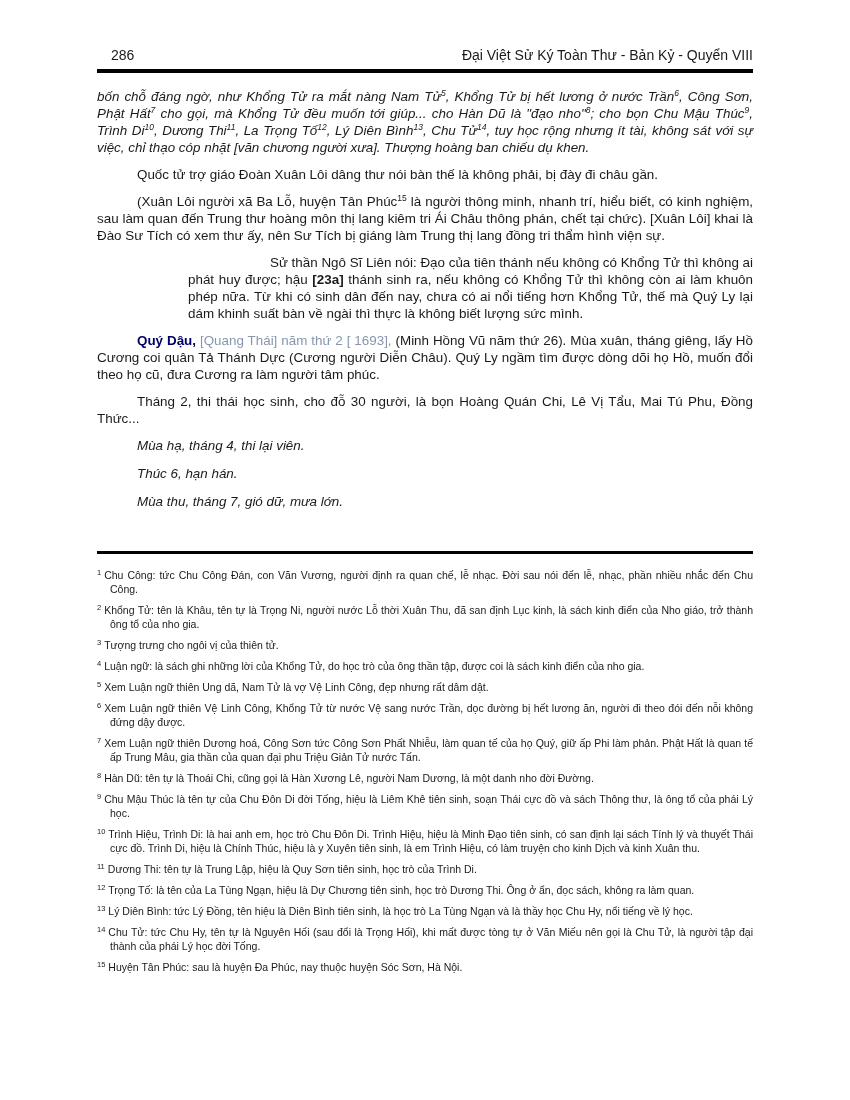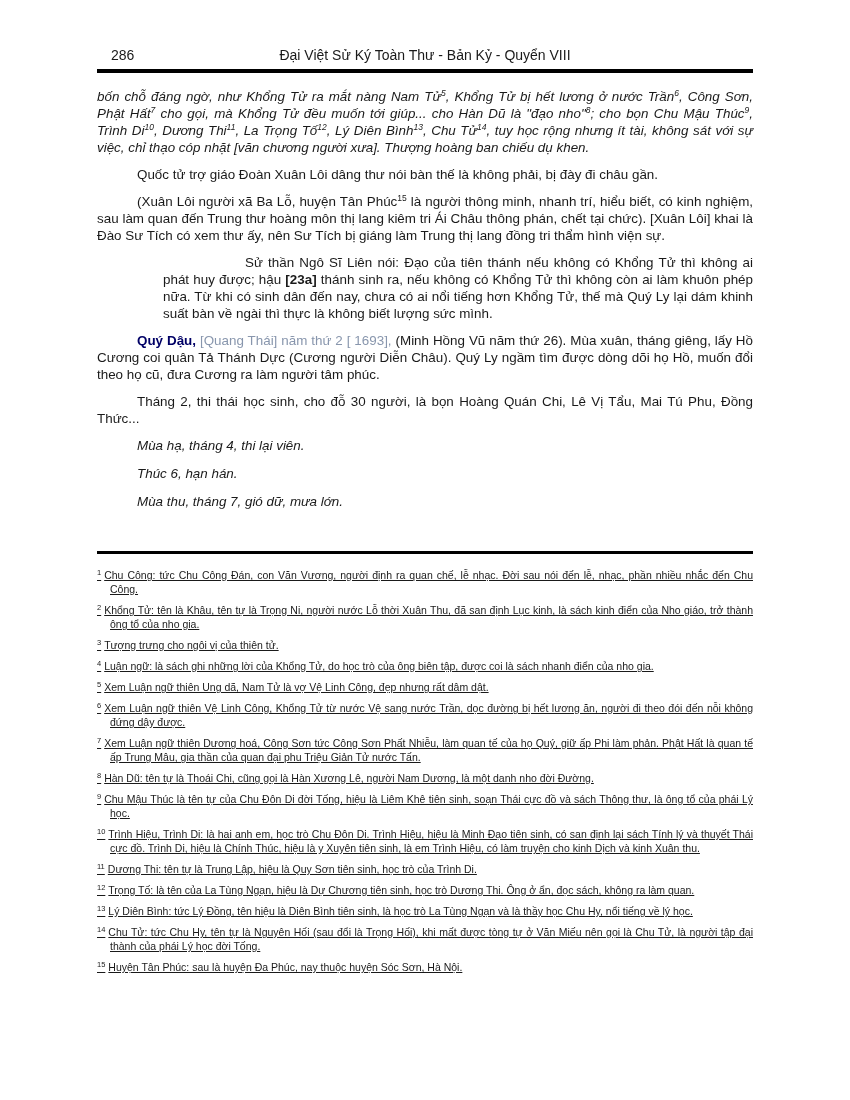--- a/index.html
+++ b/index.html
@@ -14,44 +14,44 @@
     position:relative;
     width:850px;height:1100px;
     background:#ffffff;
     font-family:"Liberation Sans","DejaVu Sans",sans-serif;
     color:var(--text);
     overflow:hidden;
   }
   
   .header{
     position:absolute;top:46px;left:97px;right:97px;height:18px;
-    font-size:14px;line-height:18px;text-align:center;
+    font-size:14px;line-height:18px;text-align:right;
   }
   .pagenum{position:absolute;left:14px;top:0;}
   .header-rule{
     position:absolute;top:69px;left:97px;right:97px;height:4px;
     background:var(--rule);
   }
   
   .content{
     position:absolute;top:88px;left:97px;right:97px;
     font-size:13.4px;line-height:17px;text-align:justify;
   }
   .para{margin:0 0 10px 0;text-indent:40px;}
   .para.no-indent{text-indent:0;font-style:italic;}
   .para.single{margin-bottom:11px;font-style:italic;}
-  .commentary{margin-left:66px;text-indent:82px;}
+  .commentary{margin-left:91px;text-indent:82px;}
   sup.seg-sup{font-size:8.5px;line-height:0;vertical-align:super;}
   .seg-b{font-weight:bold;}
   .seg-yb{font-weight:bold;color:var(--year);margin-top:39px;}
   .seg-era{color:var(--era);}
   
   .footnotes{
     position:absolute;top:551px;left:97px;right:97px;
-    font-size:10.5px;line-height:14px;text-align:justify;text-decoration:underline;
+    font-size:10.5px;line-height:14px;text-align:justify;
   }
   .footnote-rule{height:3px;background:var(--rule);margin-bottom:14px;}
   .fn{padding-left:13px;text-indent:-13px;margin-bottom:7px;}
   .fn-num{font-size:7.5px;line-height:0;vertical-align:super;margin-right:3px;}
 </style>
 </head>
 <body>
 
 <div class="page">
 
@@ -72,21 +72,21 @@
     <p class="para single">Thúc 6, hạn hán.</p>
     <p class="para single">Mùa thu, tháng 7, gió dữ, mưa lớn.</p>
   </main>
 
   <section class="footnotes">
     <div class="footnote-rule"></div>
 
     <div class="fn"><sup class="fn-num">1</sup><span class="fn-text">Chu Công: tức Chu Công Đán, con Văn Vương, người định ra quan chế, lễ nhạc. Đời sau nói đến lễ, nhạc, phần nhiều nhắc đến Chu Công.</span></div>
     <div class="fn"><sup class="fn-num">2</sup><span class="fn-text">Khổng Tử: tên là Khâu, tên tự là Trọng Ni, người nước Lỗ thời Xuân Thu, đã san định Lục kinh, là sách kinh điển của Nho giáo, trở thành ông tổ của nho gia.</span></div>
     <div class="fn"><sup class="fn-num">3</sup><span class="fn-text">Tượng trưng cho ngôi vị của thiên tử.</span></div>
-    <div class="fn"><sup class="fn-num">4</sup><span class="fn-text">Luận ngữ: là sách ghi những lời của Khổng Tử, do học trò của ông biên tập, được coi là sách nhanh điển của nho gia.</span></div>
+    <div class="fn"><sup class="fn-num">4</sup><span class="fn-text">Luận ngữ: là sách ghi những lời của Khổng Tử, do học trò của ông thần tập, được coi là sách kinh điển của nho gia.</span></div>
     <div class="fn"><sup class="fn-num">5</sup><span class="fn-text">Xem Luận ngữ thiên Ung dã, Nam Tử là vợ Vệ Linh Công, đẹp nhưng rất dâm dật.</span></div>
     <div class="fn"><sup class="fn-num">6</sup><span class="fn-text">Xem Luận ngữ thiên Vệ Linh Công, Khổng Tử từ nước Vệ sang nước Trần, dọc đường bị hết lương ăn, người đi theo đói đến nỗi không đứng dậy được.</span></div>
     <div class="fn"><sup class="fn-num">7</sup><span class="fn-text">Xem Luận ngữ thiên Dương hoá, Công Sơn tức Công Sơn Phất Nhiễu, làm quan tế của họ Quý, giữ ấp Phi làm phản. Phật Hất là quan tế ấp Trung Mâu, gia thần của quan đại phu Triệu Giản Tử nước Tấn.</span></div>
     <div class="fn"><sup class="fn-num">8</sup><span class="fn-text">Hàn Dũ: tên tự là Thoái Chi, cũng gọi là Hàn Xương Lê, người Nam Dương, là một danh nho đời Đường.</span></div>
     <div class="fn"><sup class="fn-num">9</sup><span class="fn-text">Chu Mậu Thúc là tên tự của Chu Đôn Di đời Tống, hiệu là Liêm Khê tiên sinh, soạn Thái cực đồ và sách Thông thư, là ông tổ của phái Lý học.</span></div>
     <div class="fn"><sup class="fn-num">10</sup><span class="fn-text">Trình Hiệu, Trình Di: là hai anh em, học trò Chu Đôn Di. Trình Hiệu, hiệu là Minh Đạo tiên sinh, có san định lại sách Tính lý và thuyết Thái cực đồ. Trình Di, hiệu là Chính Thúc, hiệu là y Xuyên tiên sinh, là em Trình Hiệu, có làm truyện cho kinh Dịch và kinh Xuân thu.</span></div>
     <div class="fn"><sup class="fn-num">11</sup><span class="fn-text">Dương Thi: tên tự là Trung Lập, hiệu là Quy Sơn tiên sinh, học trò của Trình Di.</span></div>
     <div class="fn"><sup class="fn-num">12</sup><span class="fn-text">Trọng Tố: là tên của La Tùng Ngạn, hiệu là Dự Chương tiên sinh, học trò Dương Thi. Ông ở ẩn, đọc sách, không ra làm quan.</span></div>
     <div class="fn"><sup class="fn-num">13</sup><span class="fn-text">Lý Diên Bình: tức Lý Đồng, tên hiệu là Diên Bình tiên sinh, là học trò La Tùng Ngạn và là thầy học Chu Hy, nổi tiếng về lý học.</span></div>
     <div class="fn"><sup class="fn-num">14</sup><span class="fn-text">Chu Tử: tức Chu Hy, tên tự là Nguyên Hối (sau đổi là Trọng Hối), khi mất được tòng tự ở Văn Miếu nên gọi là Chu Tử, là người tập đại thành của phái Lý học đời Tống.</span></div>

